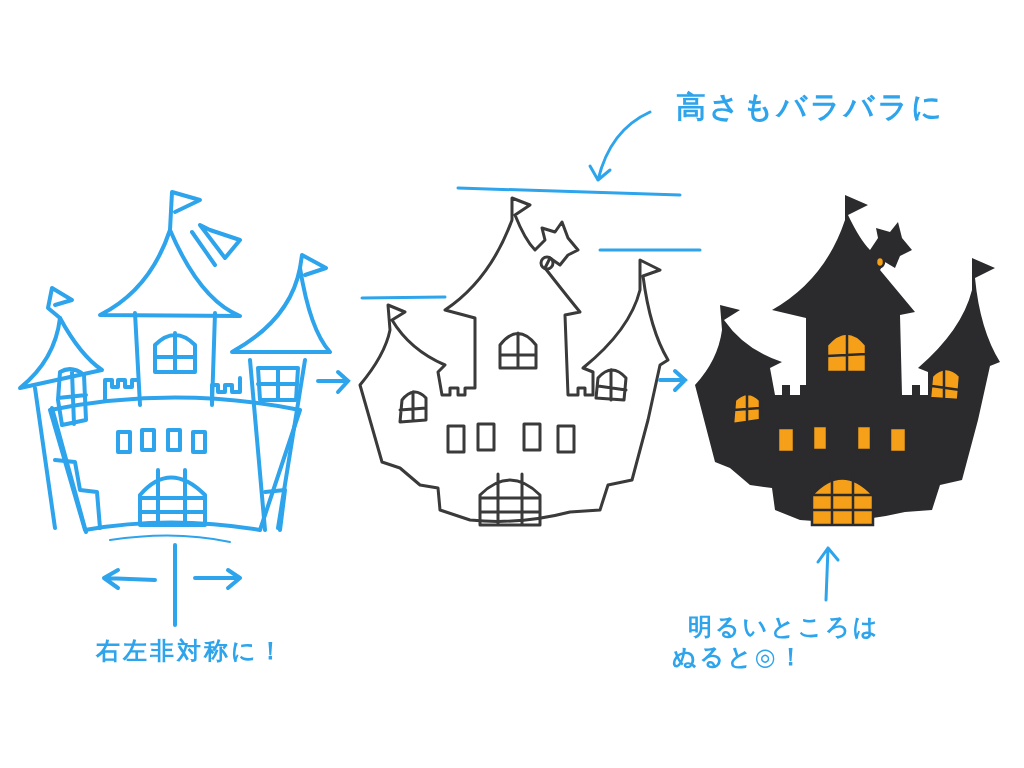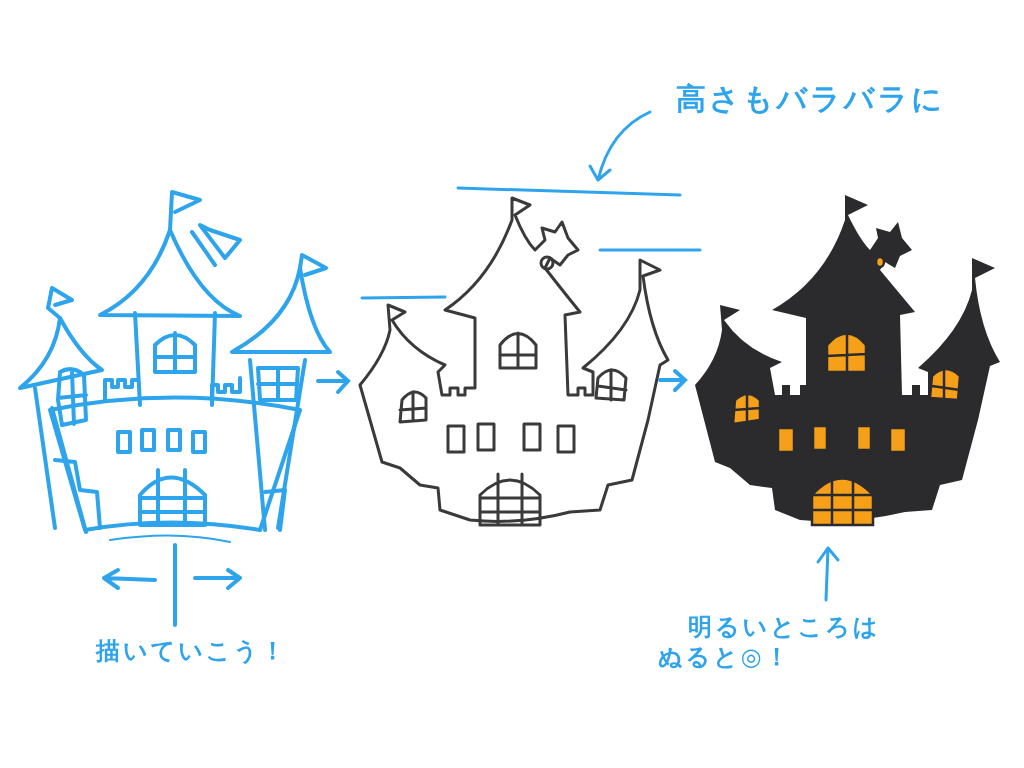--- a/index.html
+++ b/index.html
@@ -1,26 +1,26 @@
 <!DOCTYPE html>
 <html><head>
 <meta charset="utf-8">
 <style>
   html, body { margin:0; padding:0; background:#ffffff; }
   body { width:1024px; height:768px; position:relative; overflow:hidden;
          font-family:"DejaVu Sans", sans-serif; }
   svg.art { position:absolute; left:0; top:0; }
   .note { position:absolute; color:#2ea4ec; font-family:"DejaVu Sans", sans-serif;
           font-weight:bold; letter-spacing:3px; line-height:1.25; }
-  #note-height { left:676px; top:80px; font-size:30px; }
+  #note-height { left:676px; top:88px; font-size:30px; }
   #note-asym { left:66px; top:636px; font-size:24px; text-align:left; }
   #note-asym .l2 { display:block; margin-left:30px; }
   #note-orange { left:658px; top:612px; font-size:24px; }
   #note-orange .l1 { display:block; margin-left:30px; }
-  #note-orange .l3 { display:block; }
+  #note-orange .l3 { display:block; margin-left:14px; }
 </style>
 </head>
 <body>
 
 <svg class="art" width="1024" height="768" viewBox="0 0 1024 768">
 
   <g fill="none" stroke="#2ea4ec" stroke-width="4" stroke-linecap="round" stroke-linejoin="round">
 
     <path d="M50 410 Q175 385 300 410 L260 530 Q170 515 85 530 Z"></path>
     <path d="M52 408 L86 532"></path>
@@ -110,19 +110,19 @@
       <path d="M778 428 h16 v24 h-16 z M813 426 h14 v24 h-14 z M857 426 h14 v24 h-14 z M890 428 h16 v24 h-16 z"></path>
       <path d="M812 525 L812 495 Q842 462 873 495 L873 525 Z M832 470 L832 525 M853 470 L853 525 M812 495 L873 495 M812 510 L873 510"></path>
     </g>
     <path d="M826 600 L828 548 M828 548 L818 562 M828 548 L838 560" fill="none" stroke="#2ea4ec" stroke-width="3" stroke-linecap="round"></path>
   </g>
 </svg>
 
 <div class="note" id="note-height">高さもバラバラに</div>
 
 <div class="note" id="note-asym">
-  <span class="l2">描いていこう！</span>
+  <span class="l2">右左非対称に！</span>
 </div>
 
 <div class="note" id="note-orange">
   <span class="l1">明るいところは</span>
   <span class="l3">ぬると◎！</span>
 </div>
 
 </body></html>

